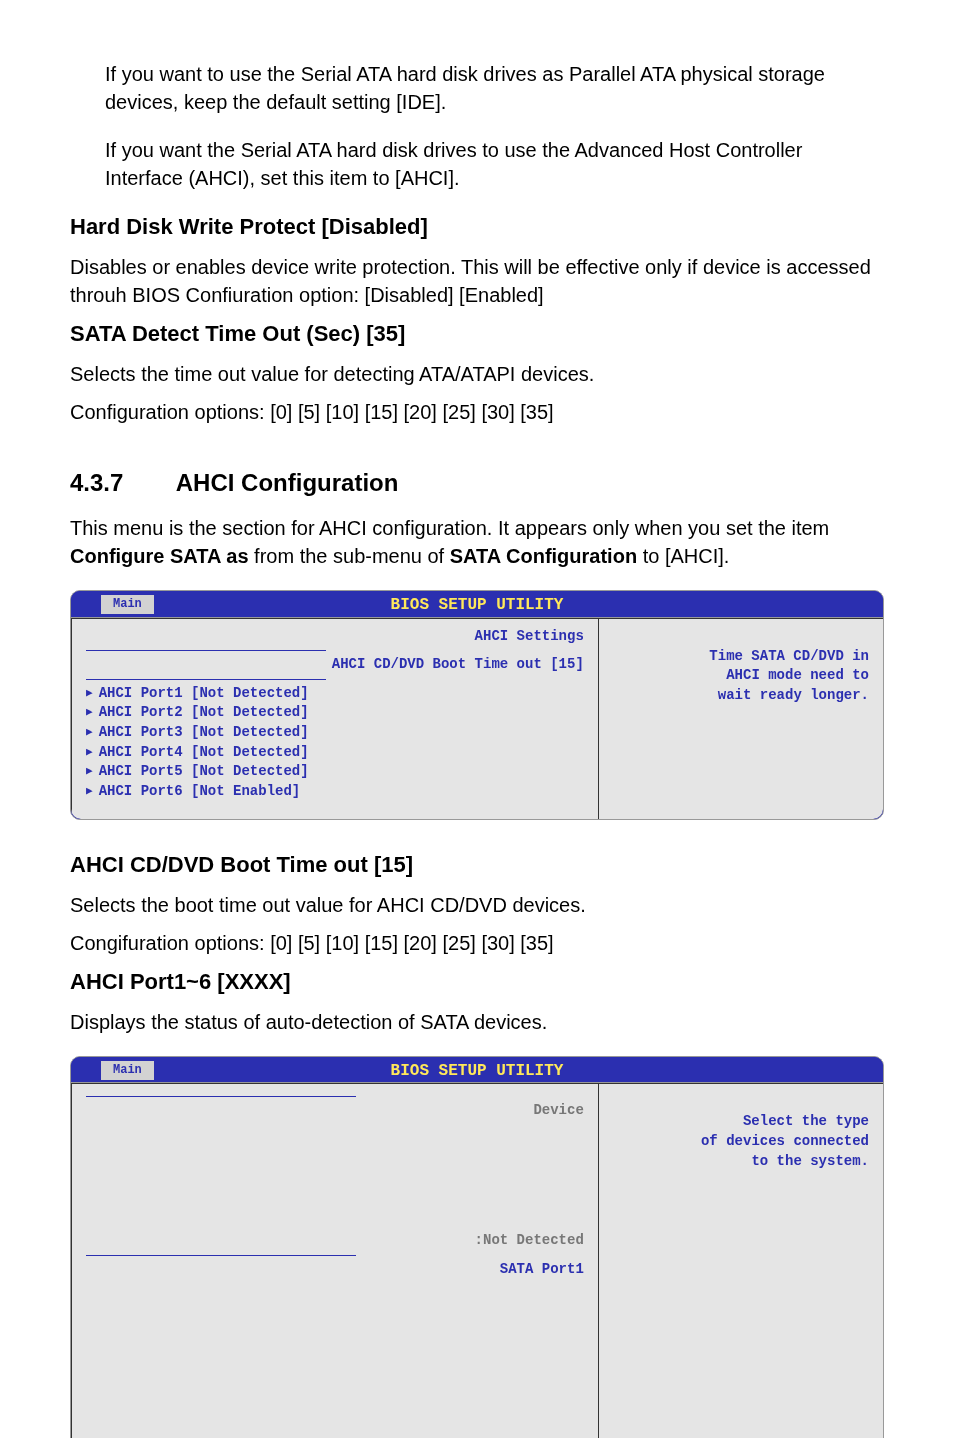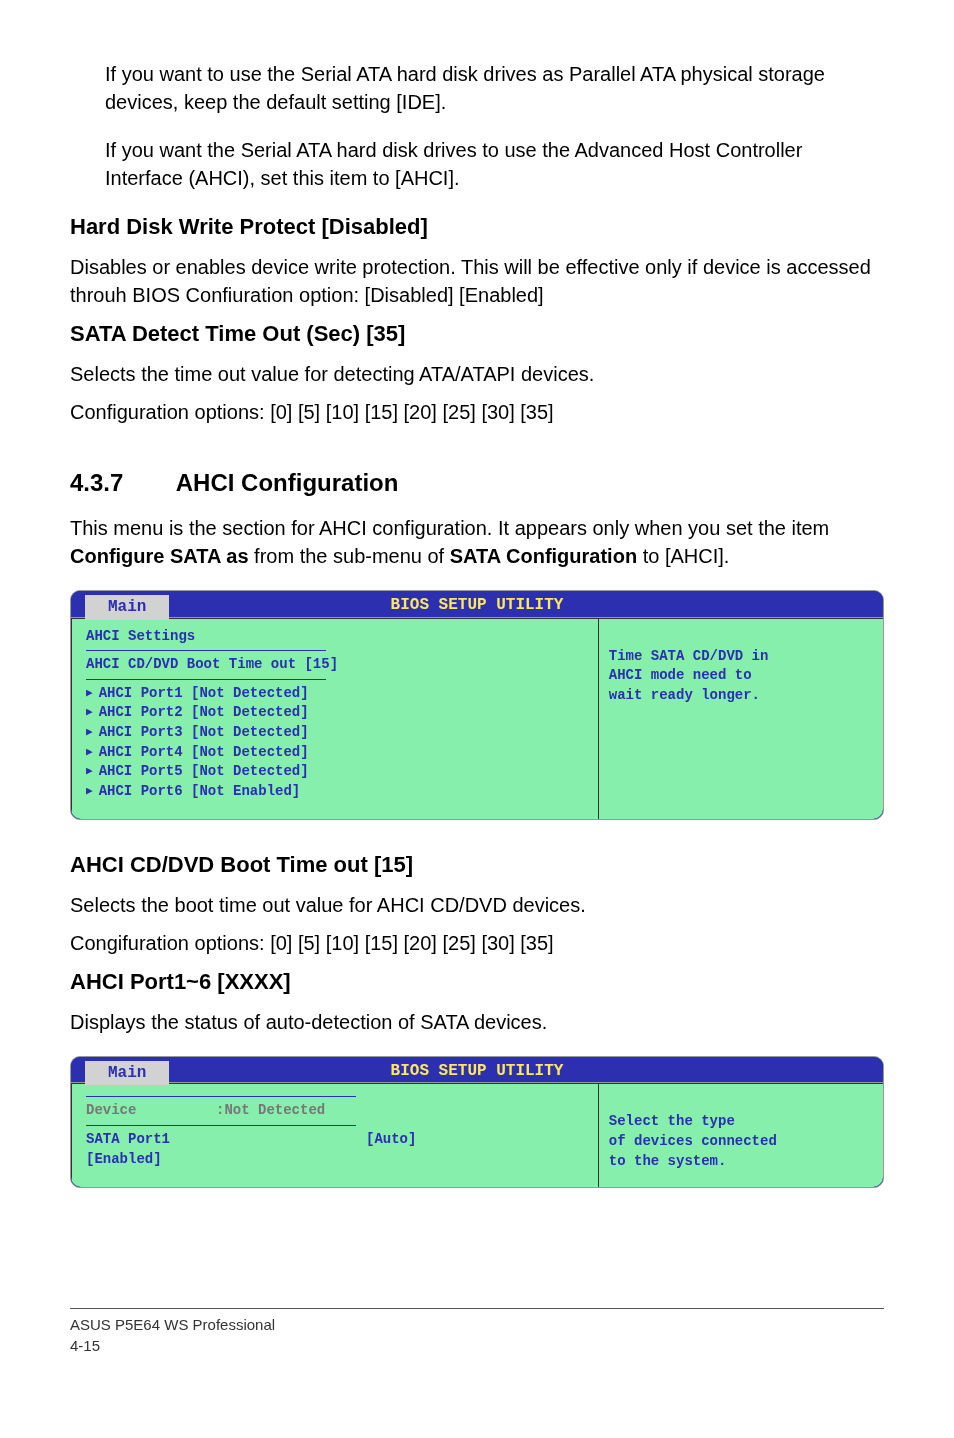--- a/index.html
+++ b/index.html
@@ -30,35 +30,36 @@
       color: #ffe85a;
       font-family: Courier New, monospace;
       font-weight: bold;
       text-align: center;
       padding: 3px 0 0 0;
       font-size: 16px;
       position: relative;
     }
     .bios-tab {
       position: absolute;
-      left: 14px;
+      left: 30px;
       top: 4px;
       background: #d2d2d2;
       color: #2b2fb0;
-      padding: 1px 23px;
+      padding: 1px 12px;
       font-family: Courier New, monospace;
-      font-size: 16px;
+      font-size: 12px;
       font-weight: bold;
     }
     .bios-body {
       display: flex;
-      background: #86efac;
+      background: #e5e5e5;
       font-family: Courier New, monospace;
       font-size: 14px;
       border-top: 1px solid #999;
+      text-align: right;
     }
     .bios-left {
       flex: 0 0 65%;
       padding: 8px 14px 18px 14px;
       border-right: 1px solid #333;
       border-top: 1px solid #333;
       border-left: 1px solid #333;
       color: #2b2fb0;
       font-weight: bold;
     }
@@ -74,21 +75,21 @@
     .bios-list-item { color: #2b2fb0; display:flex; align-items:center; }
     .tri { color: #2b2fb0; margin-right:6px; font-size:11px; }
     .hr-line { border-top:1px solid #2b2fb0; margin:4px 0 4px 0; width: 240px; }
     .hr-line2 { border-top:1px solid #2b2fb0; margin:4px 0 4px 0; width: 270px; }
     .gray { color: #777; }
     .bbottom {
       border-bottom-left-radius: 10px;
       border-bottom-right-radius: 10px;
       overflow: hidden;
     }
-    .row2col { display:flex; }
+    .row2col { display:flex;flex-direction:column; }
     .col-l { flex:0 0 280px; }
     .footer { position: relative; margin-top: 120px; font-size:15px; color:#333; }
     .footer-line { border-top:1px solid #555; padding-top:5px; display:flex; justify-content:space-between;flex-direction:column; }
   </style>
 </head>
 <body>
 
 <div class="para">If you want to use the Serial ATA hard disk drives as Parallel ATA physical storage devices, keep the default setting [IDE].</div>
 <div class="para">If you want the Serial ATA hard disk drives to use the Advanced Host Controller Interface (AHCI), set this item to [AHCI].</div>
 

